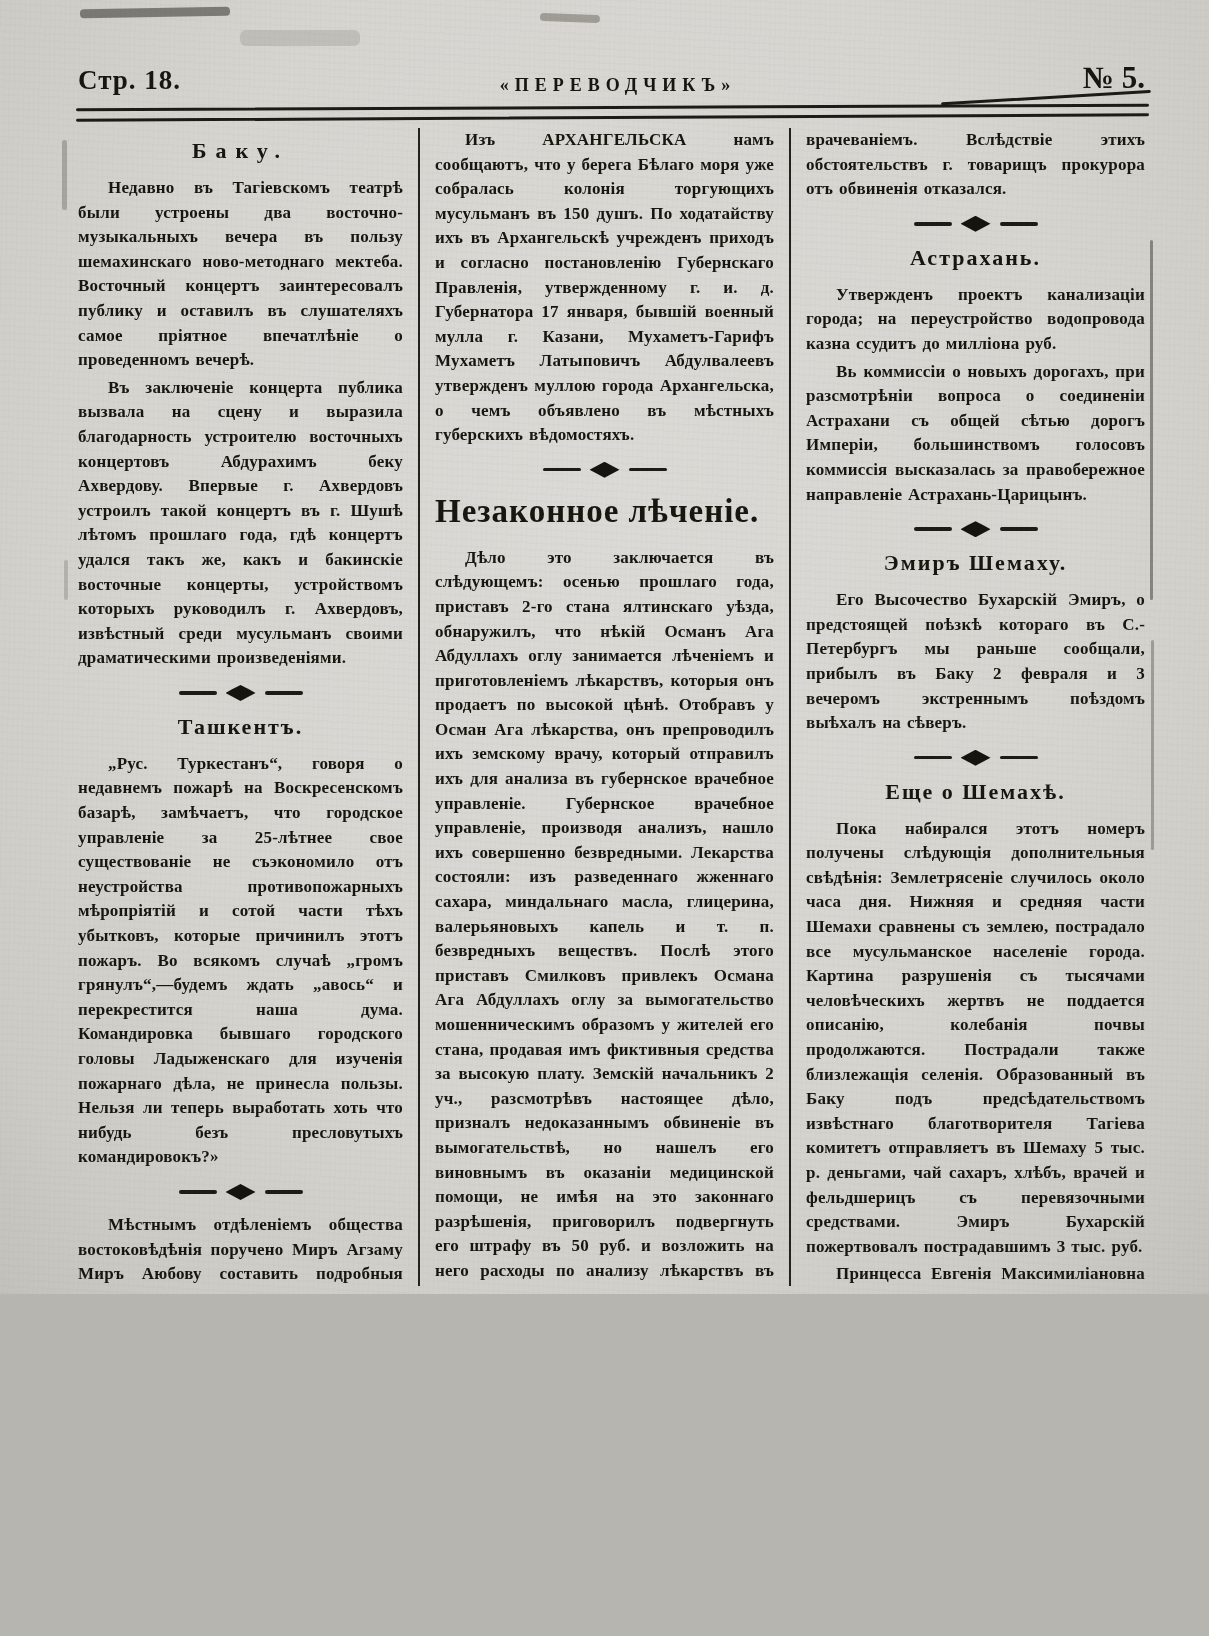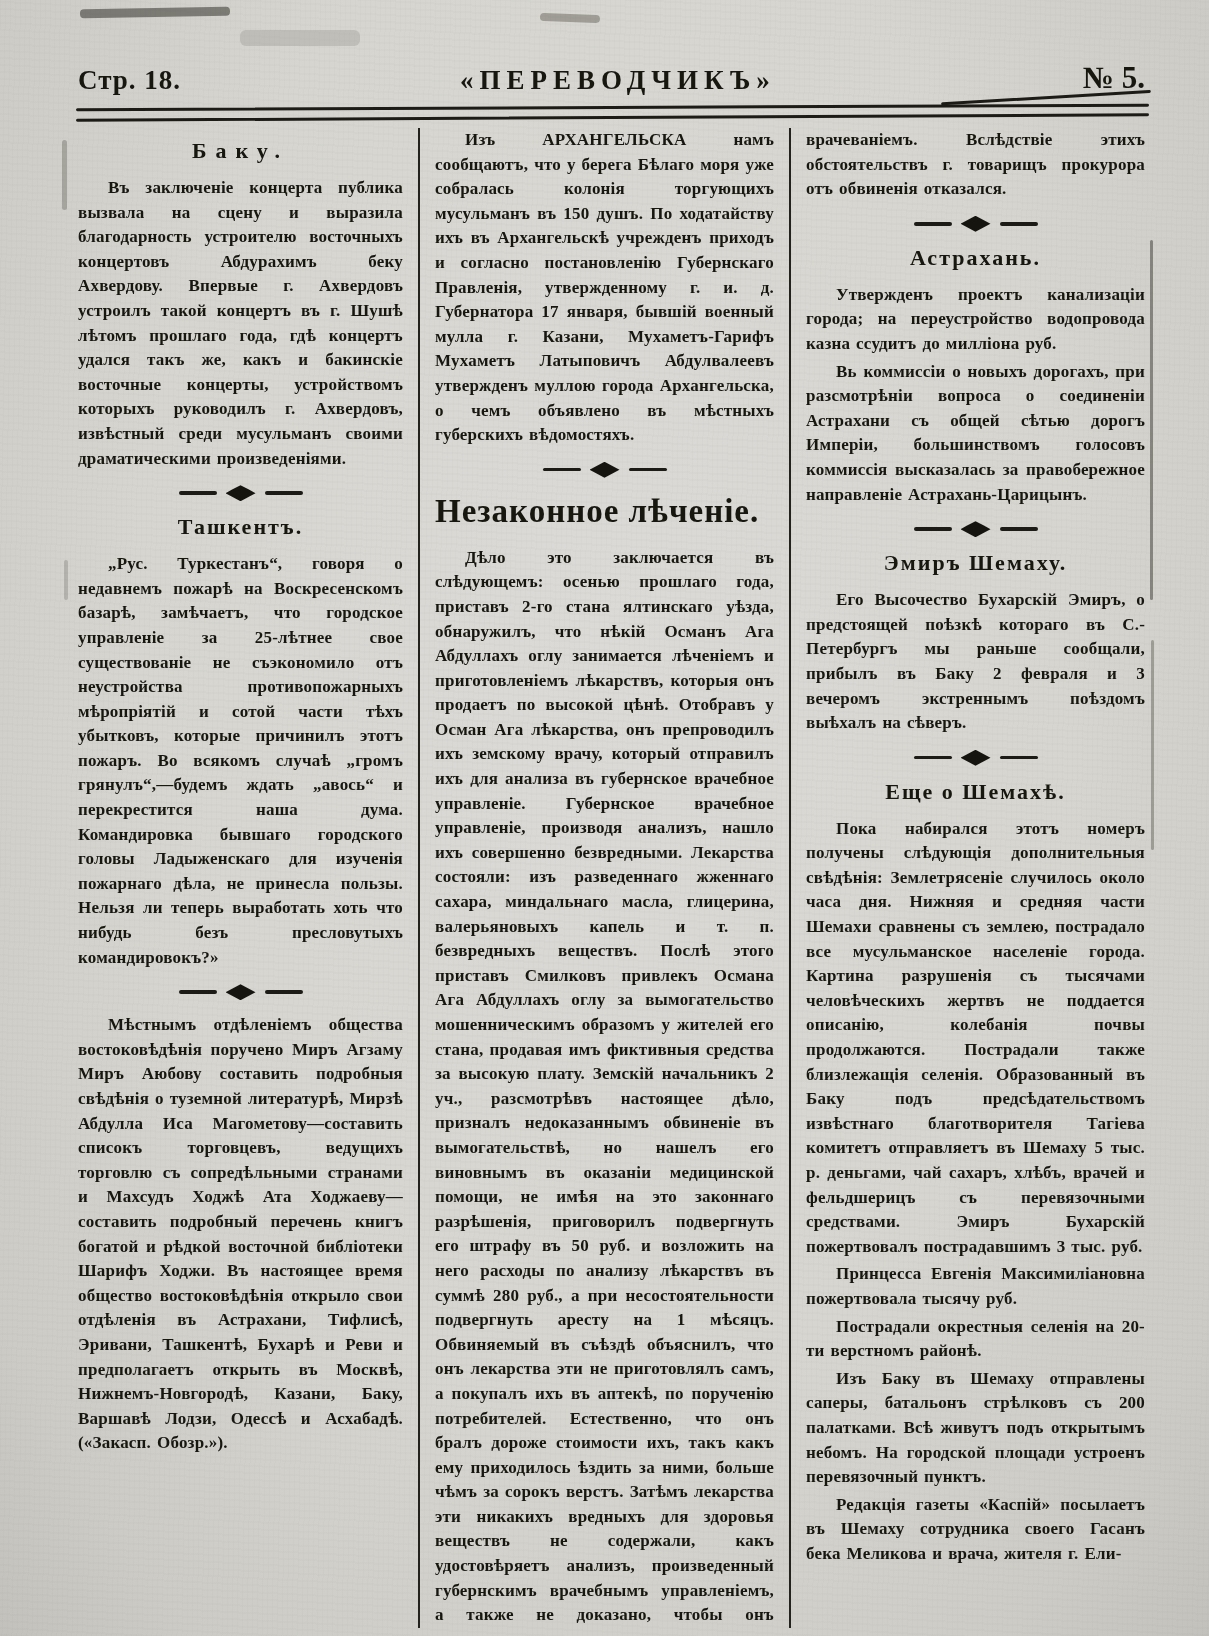--- a/index.html
+++ b/index.html
@@ -1,32 +1,32 @@
 <!DOCTYPE html>
 <html><head>
 <meta charset="utf-8">
 <style>
   html,body{margin:0;padding:0;background:#b7b5b0;}
   .page{
     position:relative;
-    width:1209px;height:1636px;
+    width:1209px;height:1294px;
     margin:0 auto;
     background:
       radial-gradient(ellipse at 50% 40%, #dbdad6 0%, #d6d5d0 55%, #cccbc6 85%, #c2c1bc 100%);
     overflow:hidden;
     font-family:"Liberation Serif","DejaVu Serif",serif;
     color:#17160f;
   }
   
   .masthead{
     position:absolute;left:78px;right:64px;top:44px;height:52px;
     display:flex;align-items:flex-end;justify-content:space-between;
   }
   .page-label{font-size:27px;font-weight:bold;letter-spacing:1px;}
-  .paper-title{font-size:27px;font-weight:bold;letter-spacing:6px;transform:translateX(-14px);}
+  .paper-title{font-size:18px;font-weight:bold;letter-spacing:6px;transform:translateX(-14px);}
   .issue-label{font-size:31px;font-weight:bold;}
   .head-rules{position:absolute;left:76px;right:60px;top:106px;}
   .head-rules .r1,.head-rules .r2{height:3px;background:#1c1b16;border-radius:2px;}
   .head-rules .r1{transform:rotate(-0.25deg);}
   .head-rules .r2{margin-top:7px;transform:rotate(-0.3deg);}
   .head-rules .r1::after{content:"";}
   
   .rule-rise{position:absolute;right:-2px;top:-8px;width:210px;height:3px;background:#1c1b16;transform:rotate(-3.2deg);border-radius:2px;}
 
   
@@ -108,20 +108,21 @@
   <div class="head-rules">
     <div class="r1">
         <div class="rule-rise"></div>
       </div>
     <div class="r2"></div>
   </div>
 
   <div class="columns">
     <div class="col first" id="col-0">
         <div class="heading spaced">Баку.</div>
+        <p class="body-par">Недавно въ Тагіевскомъ театрѣ были устроены два восточно-музыкальныхъ вечера въ пользу шемахинскаго ново-методнаго мектеба. Восточный концертъ заинтересовалъ публику и оставилъ въ слушателяхъ самое пріятное впечатлѣніе о проведенномъ вечерѣ.</p>
         <p class="body-par">Въ заключеніе концерта публика вызвала на сцену и выразила благодарность устроителю восточныхъ концертовъ Абдурахимъ беку Ахвердову. Впервые г. Ахвердовъ устроилъ такой концертъ въ г. Шушѣ лѣтомъ прошлаго года, гдѣ концертъ удался такъ же, какъ и бакинскіе восточные концерты, устройствомъ которыхъ руководилъ г. Ахвердовъ, извѣстный среди мусульманъ своими драматическими произведеніями.</p>
         <div class="divider">
           <span class="dash"></span>
           <span class="diamond"></span>
           <span class="dash"></span>
         </div>
         <div class="heading">Ташкентъ.</div>
         <p class="body-par">„Рус. Туркестанъ“, говоря о недавнемъ пожарѣ на Воскресенскомъ базарѣ, замѣчаетъ, что городское управленіе за 25-лѣтнее свое существованіе не съэкономило отъ неустройства противопожарныхъ мѣропріятій и сотой части тѣхъ убытковъ, которые причинилъ этотъ пожаръ. Во всякомъ случаѣ „громъ грянулъ“,—будемъ ждать „авось“ и перекрестится наша дума. Командировка бывшаго городского головы Ладыженскаго для изученія пожарнаго дѣла, не принесла пользы. Нельзя ли теперь выработать хоть что нибудь безъ пресловутыхъ командировокъ?»</p>
         <div class="divider">
           <span class="dash"></span>

